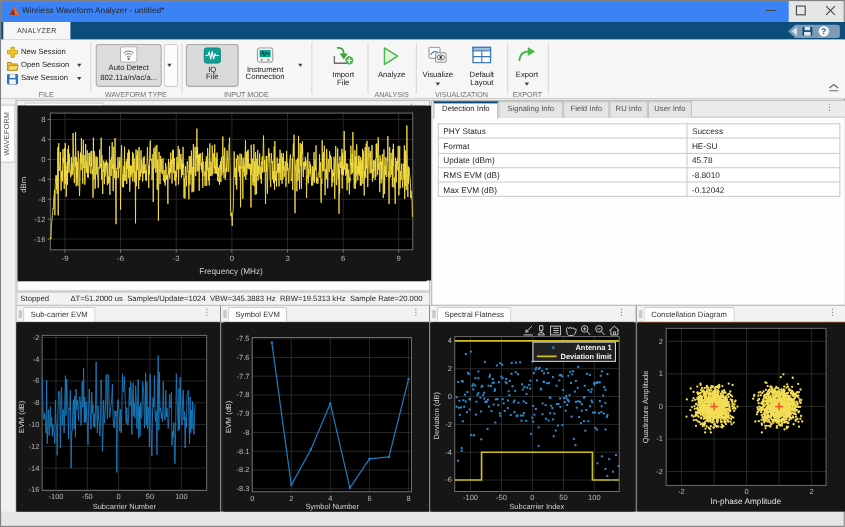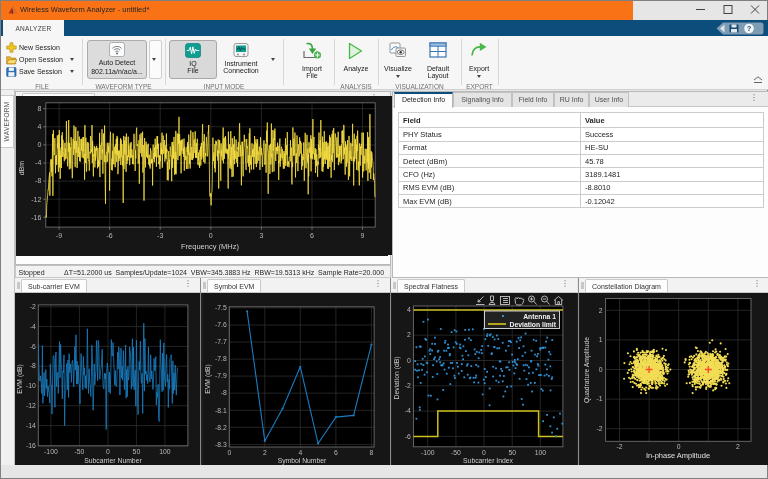--- a/index.html
+++ b/index.html
@@ -1,18 +1,18 @@
 <!DOCTYPE html>
 <html><head><meta charset="utf-8"><style>
 *{margin:0;padding:0;box-sizing:border-box}
 html,body{width:768px;height:479px;overflow:hidden;font-family:"Liberation Sans",sans-serif}
 #app{position:absolute;left:0;top:0;width:768px;height:479px;background:#e6e6e6;border:1px solid #7f7f7f}
 .abs{position:absolute}
 
-#titlebar{left:0;top:0;width:632px;height:19px;background:#f97316}
+#titlebar{left:0;top:0;width:716px;height:19px;background:#3b82f6}
 #title{left:19px;top:4px;font-size:7.5px;color:#262626}
 
 #band{left:0;top:19px;width:768px;height:16px;background:#0c4d7c}
 #antab{left:2px;top:0;width:61px;height:16px;background:#f6f6f6;color:#3f3f3f;font-size:6.5px;text-align:center;line-height:17px;letter-spacing:0.3px}
 
 #strip{left:0;top:35px;width:768px;height:54px;background:#f6f6f6;border-bottom:1px solid #d1d1d1}
 .sep{position:absolute;top:3px;width:1px;height:46px;background:#d8d8d8}
 .glabel{position:absolute;top:47px;font-size:6.5px;color:#707070;text-align:center;white-space:nowrap}
 .itext{position:absolute;font-size:7px;color:#1a1a1a;white-space:nowrap}
 .ibtext{position:absolute;font-size:7px;color:#1a1a1a;text-align:center;white-space:nowrap}
@@ -257,39 +257,31 @@
   <div class="panel" style="left:391px;top:90px;width:377px;height:187px">
     <div class="abs" style="left:0;top:0;width:375px;height:15px;background:#ebebeb;border-bottom:1px solid #c6c6c6"></div>
     <div class="dtab" style="left:60px;width:59px">Signaling Info</div>
     <div class="dtab" style="left:119px;width:42px">Field Info</div>
     <div class="dtab" style="left:161px;width:35px">RU Info</div>
     <div class="dtab" style="left:196px;width:40px">User Info</div>
     <div class="dtab" id="dtact" style="left:1px;width:59px">Detection Info</div>
     <div class="dots3" style="right:10px;top:1px">⋮</div>
     <table id="dtable">
       <tbody>
-          <tr class="hd">
-            <td style="width:182px">Field</td>
-            <td>Value</td>
-          </tr>
       <tr>
             <td>PHY Status</td>
             <td>Success</td>
           </tr>
       <tr>
             <td>Format</td>
             <td>HE-SU</td>
           </tr>
       <tr>
-            <td>Detect (dBm)</td>
+            <td>Update (dBm)</td>
             <td>45.78</td>
-          </tr>
-      <tr>
-            <td>CFO (Hz)</td>
-            <td>3189.1481</td>
           </tr>
       <tr>
             <td>RMS EVM (dB)</td>
             <td>-8.8010</td>
           </tr>
       <tr>
             <td>Max EVM (dB)</td>
             <td>-0.12042</td>
           </tr>
     </tbody>

